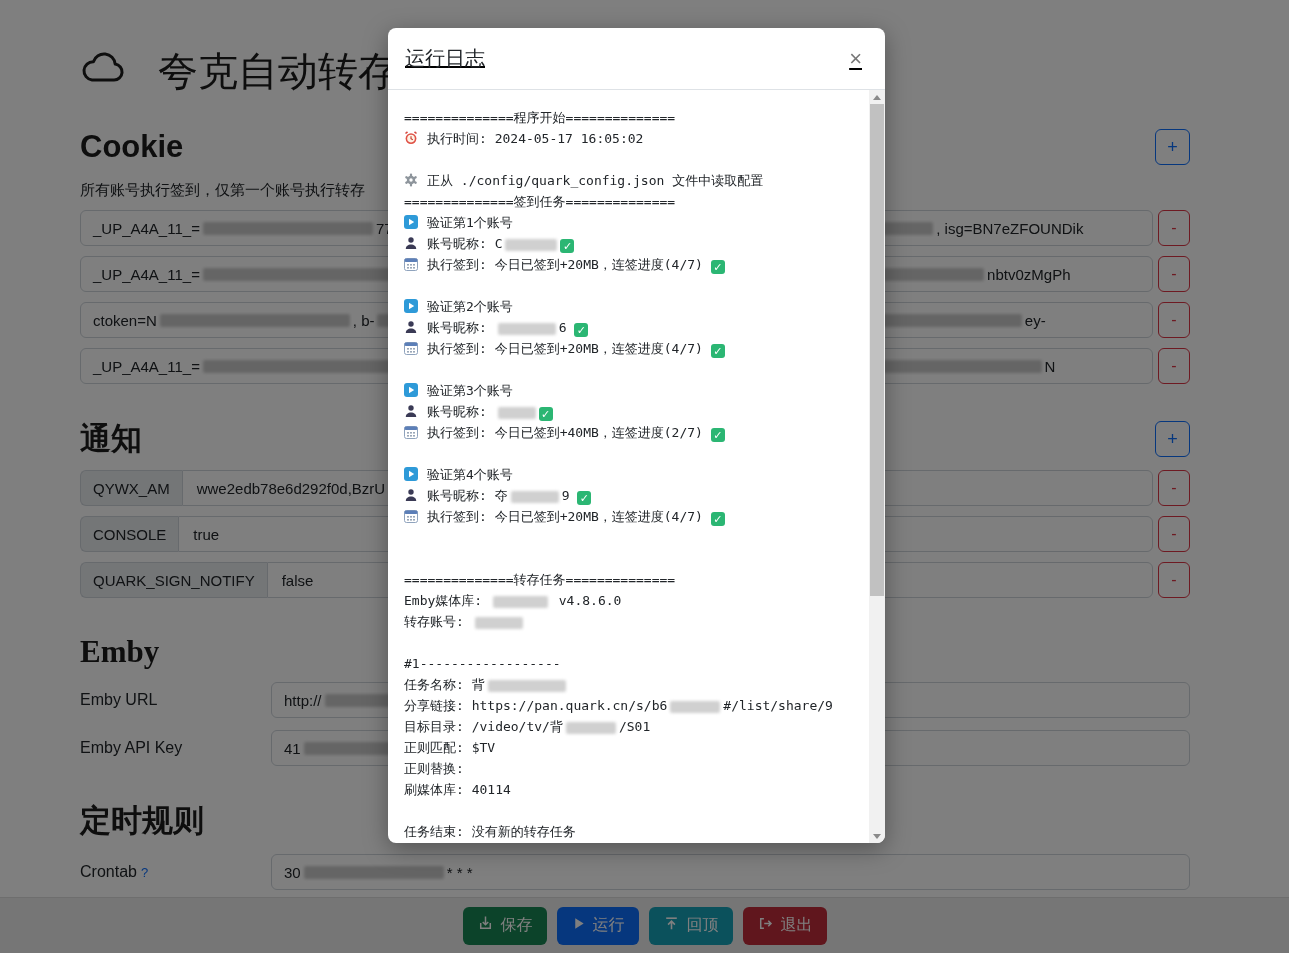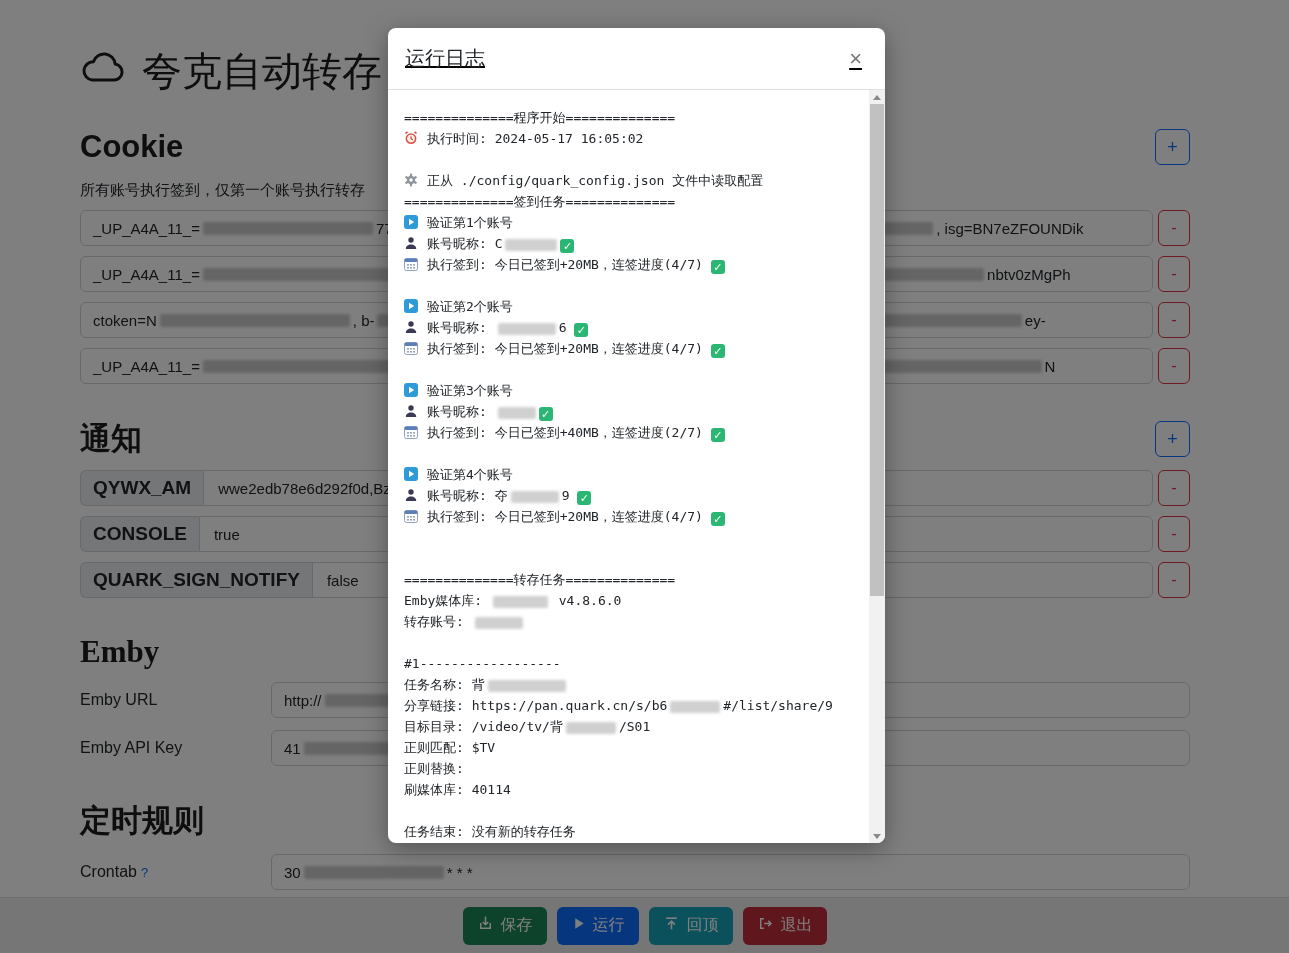--- a/index.html
+++ b/index.html
@@ -3,21 +3,21 @@
 <meta charset="utf-8">
 <style>
   * { box-sizing: border-box; margin: 0; padding: 0; }
   html,body { width:1289px; height:953px; }
   body { font-family: "Liberation Sans", sans-serif; background:#fff; position:relative; overflow:hidden; }
 
   .viewport { position:relative; width:1289px; height:953px; background:#fff; overflow:hidden; }
 
   
   .page { padding: 44px 99px 0 80px; }
-  .app-title { display:flex; align-items:center; gap:16px; font-size:40px; font-weight:500; color:#1c1c1c; }
+  .app-title { display:flex; align-items:center; gap:32px; font-size:40px; font-weight:500; color:#1c1c1c; }
   .app-title svg { flex:0 0 auto; }
 
   .sec-head { display:flex; align-items:center; justify-content:space-between; }
   h2.sec { font-size:31px; font-weight:600; color:#1c1c1c; }
   .cookie-head { margin-top:30px; }
   .desc { margin-top:16px; font-size:15px; color:#212529; }
 
   .btn-add { width:35px; height:36px; border:1px solid #0d6efd; color:#0d6efd; background:transparent;
              border-radius:6px; font-size:18px; line-height:1; cursor:pointer; }
   .btn-del { width:32px; height:36px; border:1px solid #dc3545; color:#dc3545; background:transparent;
@@ -25,21 +25,21 @@
 
   .rowline { display:flex; align-items:center; gap:5px; margin-top:10px; }
   .inputbox { flex:1 1 auto; height:36px; border:1px solid #ced4da; border-radius:6px; background:#fff;
               display:flex; align-items:center; padding:0 12px; font-size:15px; color:#212529;
               white-space:nowrap; overflow:hidden; }
   .redact { display:inline-block; height:13px; background:#cbcbcb; border-radius:2px;
             filter:blur(1.6px); vertical-align:middle; margin:0 3px; }
 
   .ig { flex:1 1 auto; display:flex; height:36px; }
   .ig-label { display:flex; align-items:center; padding:0 12px; background:#e9ecef; border:1px solid #ced4da;
-              border-right:0; border-radius:6px 0 0 6px; font-size:19px; color:#212529; white-space:nowrap;font-weight:bold; }
+              border-right:0; border-radius:6px 0 0 6px; font-size:15px; color:#212529; white-space:nowrap; }
   .ig-value { flex:1 1 auto; display:flex; align-items:center; border:1px solid #ced4da; border-radius:0 6px 6px 0;
               padding:0 14px; font-size:15px; color:#212529; white-space:nowrap; overflow:hidden; }
 
   .notify-head { margin-top:34px; margin-bottom:8px; }
   .emby-head { margin-top:36px;font-family:Liberation Serif, serif; }
   .cron-head { margin-top:34px; }
 
   .form-row { display:flex; align-items:center; margin-top:12px; }
   .form-row .flabel { width:191px; flex:0 0 auto; font-size:16px; color:#212529; }
   .help-q { color:#0d6efd; font-size:13px; margin-left:4px; cursor:help; }

